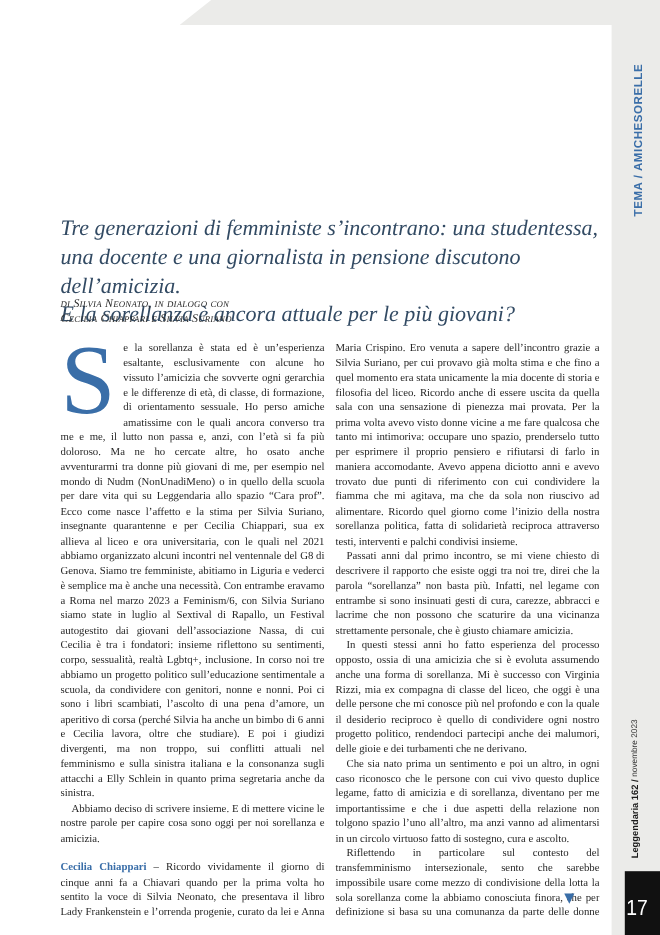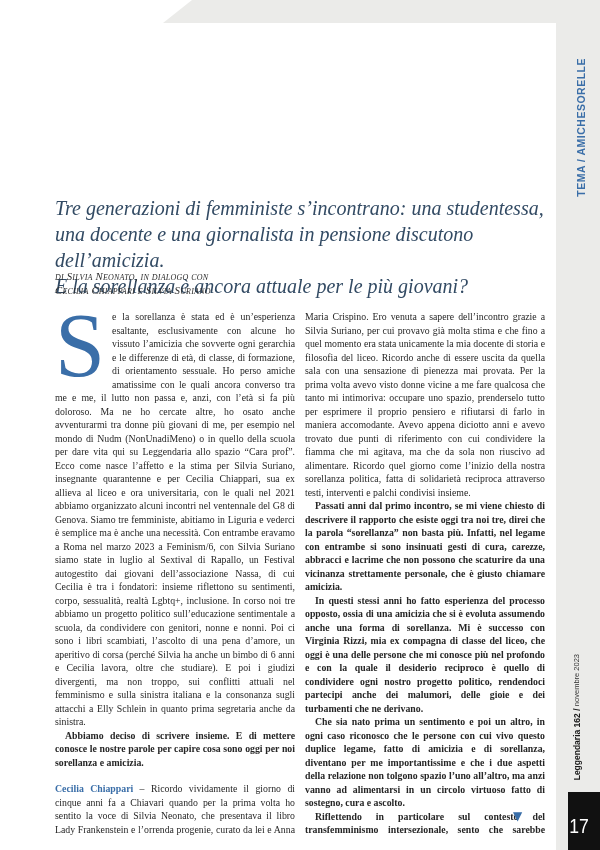--- a/index.html
+++ b/index.html
@@ -40,21 +40,21 @@
     font-variant-caps:small-caps; font-size:10.8px; line-height:13.5px;
     letter-spacing:0.2px; color:#2b2b2b; white-space:pre-line;font-style:italic;
   }
   .columns {
     position:absolute; left:55px; top:310px; width:490px; height:536px;
     column-count:2; column-gap:10px; column-fill:auto; overflow:hidden;
     font-size:9.8px; line-height:13.5px; color:var(--body-color,#262626);
     text-align:justify; hyphens:auto; -webkit-hyphens:auto;
   }
   .columns p { margin:0; }
-  .columns p.indent { text-indent:10px;font-weight:bold; }
+  .columns p.indent { text-indent:10px; }
   .columns p.spaced { margin-top:13px; }
   .dropcap {
     float:left; font-size:90px; line-height:65px;
     margin:3px 7px 0 0; color:var(--accent-blue,#3a6ea8);
   }
   .lead { font-weight:bold; color:var(--accent-blue,#3a6ea8); }
   .cont-triangle {
     position:absolute; left:513px; top:809px; font-size:12px;
     font-family:"DejaVu Sans", sans-serif;
     color:var(--accent-blue,#3a6ea8);
@@ -89,21 +89,21 @@
 
   <p class="subtitle">Tre generazioni di femministe s’incontrano: una studentessa,
 una docente e una giornalista in pensione discutono dell’amicizia.
 E la sorellanza è ancora attuale per le più giovani?</p>
 
   <p class="byline">di Silvia Neonato, in dialogo con
 Cecilia Chiappari e Silvia Suriano</p>
 
   <div class="columns">
       <p><span class="dropcap">S</span>e la sorellanza è stata ed è un’esperienza esaltante, esclusivamente con alcune ho vissuto l’amicizia che sovverte ogni gerarchia e le differenze di età, di classe, di formazione, di orientamento sessuale. Ho perso amiche amatissime con le quali ancora converso tra me e me, il lutto non passa e, anzi, con l’età si fa più doloroso. Ma ne ho cercate altre, ho osato anche avventurarmi tra donne più giovani di me, per esempio nel mondo di Nudm (NonUnadiMeno) o in quello della scuola per dare vita qui su Leggendaria allo spazio “Cara prof”. Ecco come nasce l’affetto e la stima per Silvia Suriano, insegnante quarantenne e per Cecilia Chiappari, sua ex allieva al liceo e ora universitaria, con le quali nel 2021 abbiamo organizzato alcuni incontri nel ventennale del G8 di Genova. Siamo tre femministe, abitiamo in Liguria e vederci è semplice ma è anche una necessità. Con entrambe eravamo a Roma nel marzo 2023 a Feminism/6, con Silvia Suriano siamo state in luglio al Sextival di Rapallo, un Festival autogestito dai giovani dell’associazione Nassa, di cui Cecilia è tra i fondatori: insieme riflettono su sentimenti, corpo, sessualità, realtà Lgbtq+, inclusione. In corso noi tre abbiamo un progetto politico sull’educazione sentimentale a scuola, da condividere con genitori, nonne e nonni. Poi ci sono i libri scambiati, l’ascolto di una pena d’amore, un aperitivo di corsa (perché Silvia ha anche un bimbo di 6 anni e Cecilia lavora, oltre che studiare). E poi i giudizi divergenti, ma non troppo, sui conflitti attuali nel femminismo e sulla sinistra italiana e la consonanza sugli attacchi a Elly Schlein in quanto prima segretaria anche da sinistra.</p>
-      <p class="indent">Abbiamo deciso di scrivere insieme. E di mettere conosce le nostre parole per capire cosa sono oggi per noi sorellanza e amicizia.</p>
+      <p class="indent">Abbiamo deciso di scrivere insieme. E di mettere vicine le nostre parole per capire cosa sono oggi per noi sorellanza e amicizia.</p>
       <p class="spaced"><span class="lead">Cecilia Chiappari</span> – Ricordo vividamente il giorno di cinque anni fa a Chiavari quando per la prima volta ho sentito la voce di Silvia Neonato, che presentava il libro Lady Frankenstein e l’orrenda progenie, curato da lei e Anna Maria Crispino. Ero venuta a sapere dell’incontro grazie a Silvia Suriano, per cui provavo già molta stima e che fino a quel momento era stata unicamente la mia docente di storia e filosofia del liceo. Ricordo anche di essere uscita da quella sala con una sensazione di pienezza mai provata. Per la prima volta avevo visto donne vicine a me fare qualcosa che tanto mi intimoriva: occupare uno spazio, prenderselo tutto per esprimere il proprio pensiero e rifiutarsi di farlo in maniera accomodante. Avevo appena diciotto anni e avevo trovato due punti di riferimento con cui condividere la fiamma che mi agitava, ma che da sola non riuscivo ad alimentare. Ricordo quel giorno come l’inizio della nostra sorellanza politica, fatta di solidarietà reciproca attraverso testi, interventi e palchi condivisi insieme.</p>
       <p class="indent">Passati anni dal primo incontro, se mi viene chiesto di descrivere il rapporto che esiste oggi tra noi tre, direi che la parola “sorellanza” non basta più. Infatti, nel legame con entrambe si sono insinuati gesti di cura, carezze, abbracci e lacrime che non possono che scaturire da una vicinanza strettamente personale, che è giusto chiamare amicizia.</p>
       <p class="indent">In questi stessi anni ho fatto esperienza del processo opposto, ossia di una amicizia che si è evoluta assumendo anche una forma di sorellanza. Mi è successo con Virginia Rizzi, mia ex compagna di classe del liceo, che oggi è una delle persone che mi conosce più nel profondo e con la quale il desiderio reciproco è quello di condividere ogni nostro progetto politico, rendendoci partecipi anche dei malumori, delle gioie e dei turbamenti che ne derivano.</p>
       <p class="indent">Che sia nato prima un sentimento e poi un altro, in ogni caso riconosco che le persone con cui vivo questo duplice legame, fatto di amicizia e di sorellanza, diventano per me importantissime e che i due aspetti della relazione non tolgono spazio l’uno all’altro, ma anzi vanno ad alimentarsi in un circolo virtuoso fatto di sostegno, cura e ascolto.</p>
       <p class="indent">Riflettendo in particolare sul contesto del transfemminismo intersezionale, sento che sarebbe impossibile usare come mezzo di condivisione della lotta la sola sorellanza come la abbiamo conosciuta finora, che per definizione si basa su una comunanza da parte delle donne femministe di condizioni e di esperienze (oltre che di aspirazioni). L’intersezionalità, che ha come obiettivo quello di unire insieme identità sociali tanto diverse, rende compagne di lotta persone che probabilmente non hanno mai fatto esperienza delle stesse discriminazioni e oppressioni vissute da altre. Il concetto</p>
     </div>
 
   <div class="cont-triangle">▼</div>
 
   <div class="footer-vertical">

